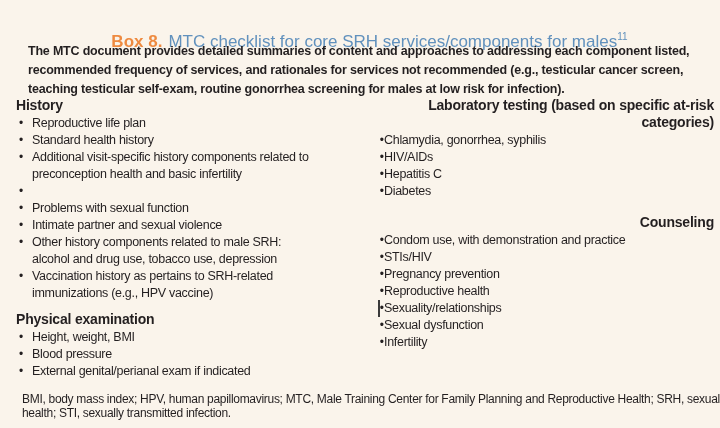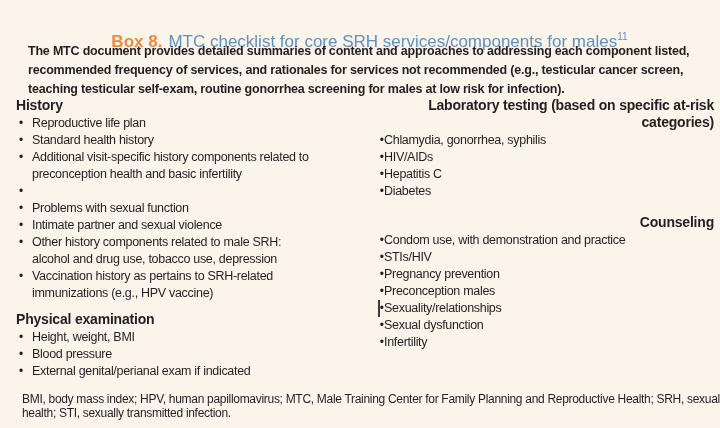--- a/index.html
+++ b/index.html
@@ -201,21 +201,21 @@
             <li>
               <span class="dot">•</span>
               <span class="itx">STIs/HIV</span>
             </li>
             <li>
               <span class="dot">•</span>
               <span class="itx">Pregnancy prevention</span>
             </li>
             <li>
               <span class="dot">•</span>
-              <span class="itx">Preconception males</span>
+              <span class="itx">Reproductive health</span>
             </li>
             <li>
               <span class="dot">•</span>
               <span class="caret"></span>
               <span class="itx">Sexuality/relationships</span>
             </li>
             <li>
               <span class="dot">•</span>
               <span class="itx">Sexual dysfunction</span>
             </li>

